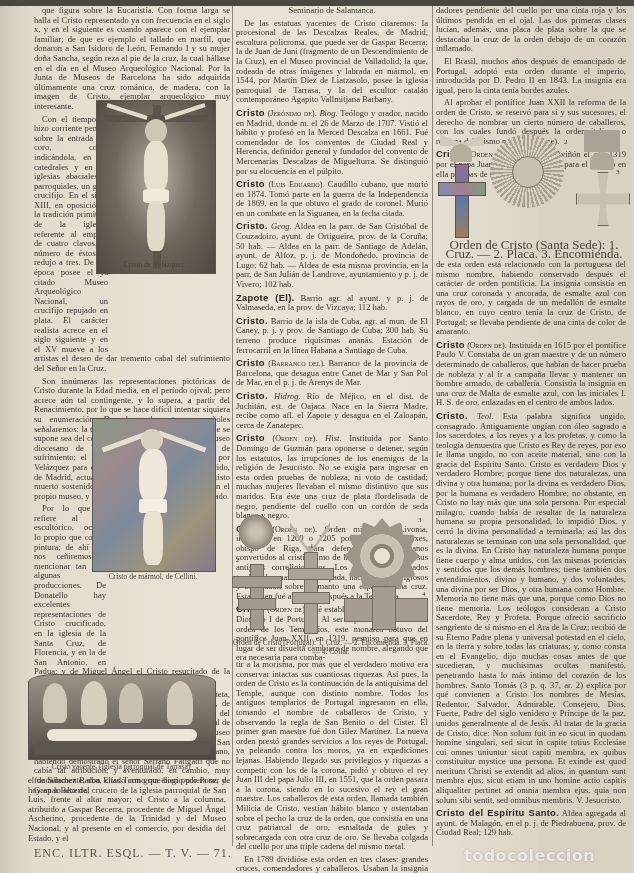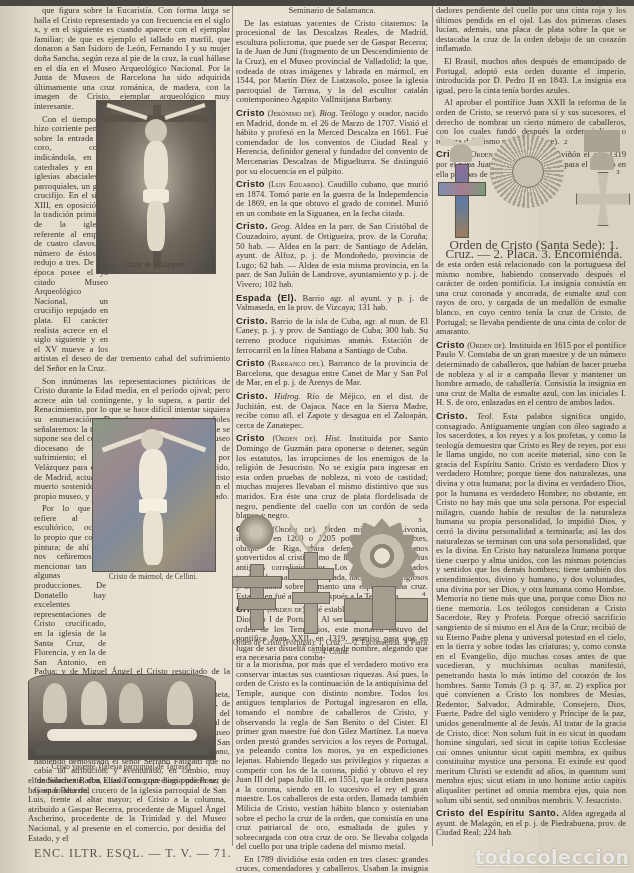--- a/index.html
+++ b/index.html
@@ -16,21 +16,21 @@
   .sc{font-variant:small-caps;font-size:8px;}
   .it{font-style:italic;}
   .entry{margin:0 0 4px 0;text-indent:0 !important;}
   .fig{position:absolute;background:#7d776d;border:1px solid #5a554c;overflow:hidden;}
   .fig .shade{position:absolute;inset:0;background:radial-gradient(ellipse at 50% 40%,#c6bfb0 0%,#8a8478 45%,#5c574e 100%);}
   .cap{position:absolute;font-size:7.6px;line-height:9px;text-align:center;color:#4a453d;}
   .crossbar{position:absolute;background:#3f3a33;}
   .body-fig{position:absolute;background:#e4dccb;border-radius:40% 40% 30% 30%;}
   .medal{position:absolute;}
   .footer{position:absolute;left:34px;top:846px;font-size:12px;color:#5a554c;letter-spacing:1px;}
-  .wm{position:absolute;left:475px;top:846px;font-family:"DejaVu Sans",sans-serif;font-weight:bold;font-size:19px;color:rgba(255,255,255,0.75);letter-spacing:0.5px;text-shadow:0 0 2px rgba(120,110,95,0.6);text-decoration:underline;}
+  .wm{position:absolute;left:464px;top:846px;font-family:"DejaVu Sans",sans-serif;font-weight:bold;font-size:16px;color:rgba(255,255,255,0.75);letter-spacing:0.5px;text-shadow:0 0 2px rgba(120,110,95,0.6);}
 </style>
 </head>
 <body>
 
 <div class="page">
   <div class="topbar"></div>
 
   <div class="rule" style="left:232px"></div>
   <div class="rule" style="left:432px"></div>
 
@@ -82,21 +82,21 @@
   <div class="col" style="left:28px;top:776px;width:198px;">
     <p style="text-indent:0">el de Sánchez Barba, citado con gran elogio por Ponz, y hoy en lo alto del crucero de la iglesia parroquial de San Luis, frente al altar mayor; el Cristo a la columna, atribuido a Gaspar Becerra, procedente de Miguel Ángel Ascherino, procedente de la Trinidad y del Museo Nacional, y al presente en el comercio, por desidia del Estado, y el</p>
   </div>
 
   <div class="col col2">
     <p style="text-indent:0;text-align:center;">Seminario de Salamanca.</p>
     <p>De las estatuas yacentes de Cristo citaremos: la procesional de las Descalzas Reales, de Madrid, escultura policroma, que puede ser de Gaspar Becerra; la de Juan de Juni (fragmento de un Descendimiento de la Cruz), en el Museo provincial de Valladolid; la que, rodeada de otras imágenes y labrada en mármol, en 1544, por Martín Díez de Liatzasolo, posee la iglesia parroquial de Tarrasa, y la del escultor catalán contemporáneo Agapito Vallmitjana Barbany.</p>
     <p class="entry"><span class="head">Cristo</span> <span class="sc">(Jerónimo de).</span> <span class="it">Biog.</span> <span>Teólogo y orador, nacido en Madrid, donde m. el 26 de Marzo de 1707. Vistió el hábito y profesó en la Merced Descalza en 1661. Fué comendador de los conventos de Ciudad Real y Herencia, definidor general y fundador del convento de Mercenarias Descalzas de Miguelturra. Se distinguió por su elocuencia en el púlpito.</span></p>
     <p class="entry"><span class="head">Cristo</span> <span class="sc">(Luis Eduardo).</span> <span>Caudillo cubano, que murió en 1874. Tomó parte en la guerra de la Independencia de 1869, en la que obtuvo el grado de coronel. Murió en un combate en la Siguanea, en la fecha citada.</span></p>
     <p class="entry"><span class="head">Cristo.</span> <span class="it">Geog.</span> <span>Aldea en la parr. de San Cristóbal de Couzadoiro, ayunt. de Ortigueira, prov. de la Coruña; 50 hab. — Aldea en la parr. de Santiago de Adelán, ayunt. de Alfoz, p. j. de Mondoñedo, provincia de Lugo; 62 hab. — Aldea de esta misma provincia, en la parr. de San Julián de Landrove, ayuntamiento y p. j. de Vivero; 102 hab.</span></p>
-    <p class="entry"><span class="head">Espada (El).</span> <span>Barrio agr. al ayunt. y p. j. de Valmaseda, en la prov. de Vizcaya; 131 hab.</span></p>
+    <p class="entry"><span class="head">Zapote (El).</span> <span>Barrio agr. al ayunt. y p. j. de Valmaseda, en la prov. de Vizcaya; 112 hab.</span></p>
     <p class="entry"><span class="head">Cristo.</span> <span>Barrio de la isla de Cuba, agr. al mun. de El Caney, p. j. y prov. de Santiago de Cuba; 300 hab. Su terreno produce riquísimas ananás. Estación de ferrocarril en la línea Habana a Santiago de Cuba.</span></p>
     <p class="entry"><span class="head">Cristo</span> <span class="sc">(Barranco del).</span> <span>Barranco de la provincia de Barcelona, que desagua entre Canet de Mar y San Pol de Mar, en el p. j. de Arenys de Mar.</span></p>
     <p class="entry"><span class="head">Cristo.</span> <span class="it">Hidrog.</span> <span>Río de Méjico, en el dist. de Juchitán, est. de Oajaca. Nace en la Sierra Madre, recibe como afl. el Zapote y desagua en el Zaloapán, cerca de Zanatepec.</span></p>
     <p class="entry"><span class="head">Cristo</span> <span class="sc">(Orden de).</span> <span class="it">Hist.</span> <span>Instituida por Santo Domingo de Guzmán para oponerse o detener, según los estatutos, las irrupciones de los enemigos de la religión de Jesucristo. No se exigía para ingresar en esta orden pruebas de nobleza, ni voto de castidad; muchas mujeres llevaban el mismo distintivo que sus maridos. Era éste una cruz de plata flordelisada de negro, pendiente del cuello con un cordón de seda blanco y negro.</span></p>
     <p class="entry"><span class="head">Cristo</span> <span class="sc">(Orden de).</span> <span>Orden militar de Livonia, instituida en 1200 o 1205 por Alberto de Bruxes, obispo de Riga, para defender a los paganos convertidos al cristianismo de las persecuciones de sus antiguos correligionarios. Los caballeros, llamados también hermanos de la Espada, hacían votos religiosos y ostentaban sobre el manto una espada y una cruz. Esta orden fué agregada después a la Teutónica.</span></p>
     <p class="entry"><span class="head">Cristo</span> <span class="sc">(Orden de).</span> <span>Fué establecida en 1318 por el rey Dionisio I de Portugal. Al ser suprimida aquel año la orden de los Templarios, este monarca obtuvo del pontífice Juan XXII, en 1319, permiso para que en lugar de ser disuelta cambiara de nombre, alegando que era necesaria para comba-</span></p>
   </div>
 
   <div class="medal" style="left:232px;top:512px;width:200px;height:122px;">
 
@@ -151,19 +151,19 @@
     <div style="position:absolute;left:140px;top:42px;width:52px;height:52px;background:#c8c1b2;clip-path:polygon(40% 0,60% 0,55% 40%,100% 40%,100% 60%,55% 60%,60% 100%,40% 100%,45% 60%,0 60%,0 40%,45% 40%);border:1px solid #6a6356;"></div>
     <span style="position:absolute;left:128px;top:8px;font-size:7px;">2</span>
     <span style="position:absolute;left:180px;top:38px;font-size:7px;">3</span>
   </div>
   <div class="cap" style="left:436px;top:240px;width:196px;font-size:13px;text-align:center;">Orden de Cristo (Santa Sede): 1. Cruz. — 2. Placa. 3. Encomienda.</div>
 
   <div class="col" style="left:436px;top:260px;width:190px;">
     <p style="text-indent:0">de esta orden está relacionado con la portuguesa del mismo nombre, habiendo conservado después el carácter de orden pontificia. La insignia consistía en una cruz coronada y ancorada, de esmalte azul con rayos de oro, y cargada de un medallón de esmalte blanco, en cuyo centro tenía la cruz de Cristo, de Portugal; se llevaba pendiente de una cinta de color de amaranto.</p>
     <p class="entry"><span class="head">Cristo</span> <span class="sc">(Orden de).</span> <span>Instituida en 1615 por el pontífice Paulo V. Constaba de un gran maestre y de un número determinado de caballeros, que habían de hacer prueba de nobleza y al ir a campaña llevar y mantener un hombre armado, de caballería. Consistía la insignia en una cruz de Malta de esmalte azul, con las iniciales I. H. S. de oro, enlazadas en el centro de ambos lados.</span></p>
     <p class="entry"><span class="head">Cristo.</span> <span class="it">Teol.</span> <span>Esta palabra significa ungido, consagrado. Antiguamente ungían con óleo sagrado a los sacerdotes, a los reyes y a los profetas, y como la teología demuestra que Cristo es Rey de reyes, por eso le llama ungido, no con aceite material, sino con la gracia del Espíritu Santo. Cristo es verdadero Dios y verdadero Hombre; porque tiene dos naturalezas, una divina y otra humana; por la divina es verdadero Dios, por la humana es verdadero Hombre; no obstante, en Cristo no hay más que una sola persona. Por especial milagro, cuando había de resultar de la naturaleza humana su propia personalidad, lo impidió Dios, y cerró la divina personalidad a terminarla; así las dos naturalezas se terminan con una sola personalidad, que es la divina. En Cristo hay naturaleza humana porque tiene cuerpo y alma unidos, con las mismas potencias y sentidos que los demás hombres; tiene también dos entendimientos, divino y humano, y dos voluntades, una divina por ser Dios, y otra humana como Hombre. Memoria no tiene más que una, porque como Dios no tiene memoria. Los teólogos consideran a Cristo Sacerdote, Rey y Profeta. Porque ofreció sacrificio sangriento de sí mismo en el Ara de la Cruz; recibió de su Eterno Padre plena y universal potestad en el cielo, en la tierra y sobre todas las criaturas; y, como consta en el Evangelio, dijo muchas cosas antes de que sucedieran, y muchísimas ocultas manifestó, penetrando hasta lo más íntimo del corazón de los hombres. Santo Tomás (3 p. q. 37, ar. 2) explica por qué convienen a Cristo los nombres de Mesías, Redentor, Salvador, Admirable, Consejero, Dios, Fuerte, Padre del siglo venidero y Príncipe de la paz, unidos generalmente al de Jesús. Al tratar de la gracia de Cristo, dice: Non solum fuit in eo sicut in quodam homine singulari, sed sicut in capite totius Ecclesiae cui omnes uniuntur sicut capiti membra, ex quibus constituitur mystice una persona. Et exinde est quod meritum Christi se extendit ad alios, in quantum sunt membra ejus; sicut etiam in uno homine actio capitis aliqualiter pertinet ad omnia membra ejus, quia non solum sibi sentit, sed omnibus membris. V. Jesucristo.</span></p>
-    <p class="entry"><span class="head">Cristo del Espíritu Santo.</span> <span>Aldea agregada al ayunt. de Malagón, en el p. j. de Piedrabuena, prov. de Ciudad Real; 224 hab.</span></p>
+    <p class="entry"><span class="head">Cristo del Espíritu Santo.</span> <span>Aldea agregada al ayunt. de Malagón, en el p. j. de Piedrabuena, prov. de Ciudad Real; 129 hab.</span></p>
 
   </div>
 
   <div class="footer">ENC. ILTR. ESQL. — T. V. — 71.</div>
   <div class="wm">todocoleccion</div>
 </div>
 
 </body></html>

